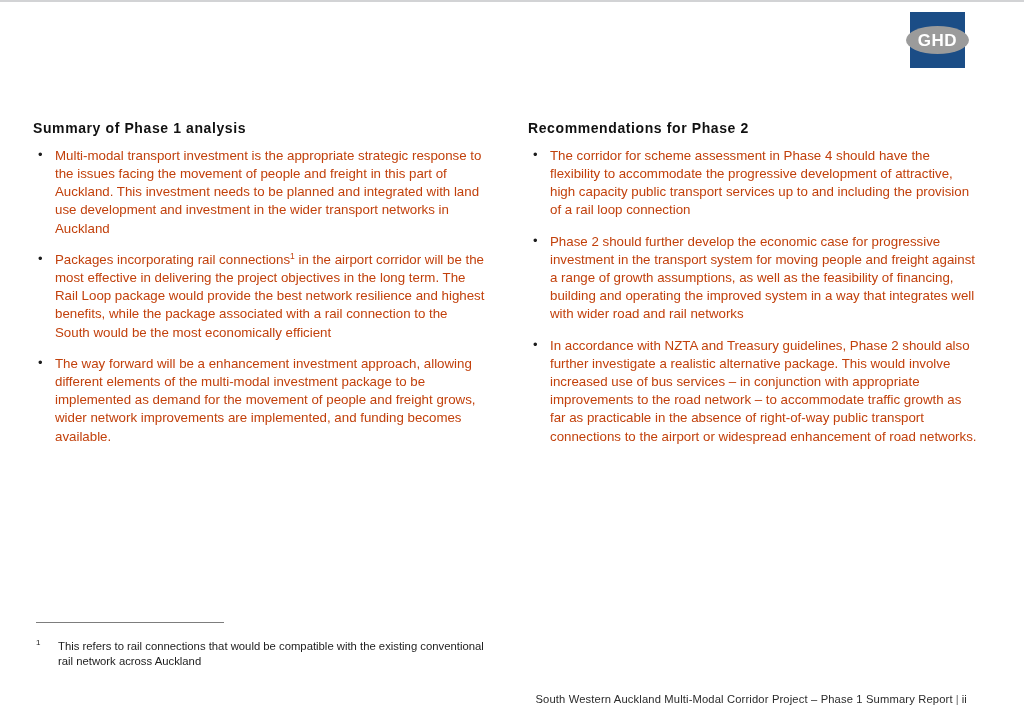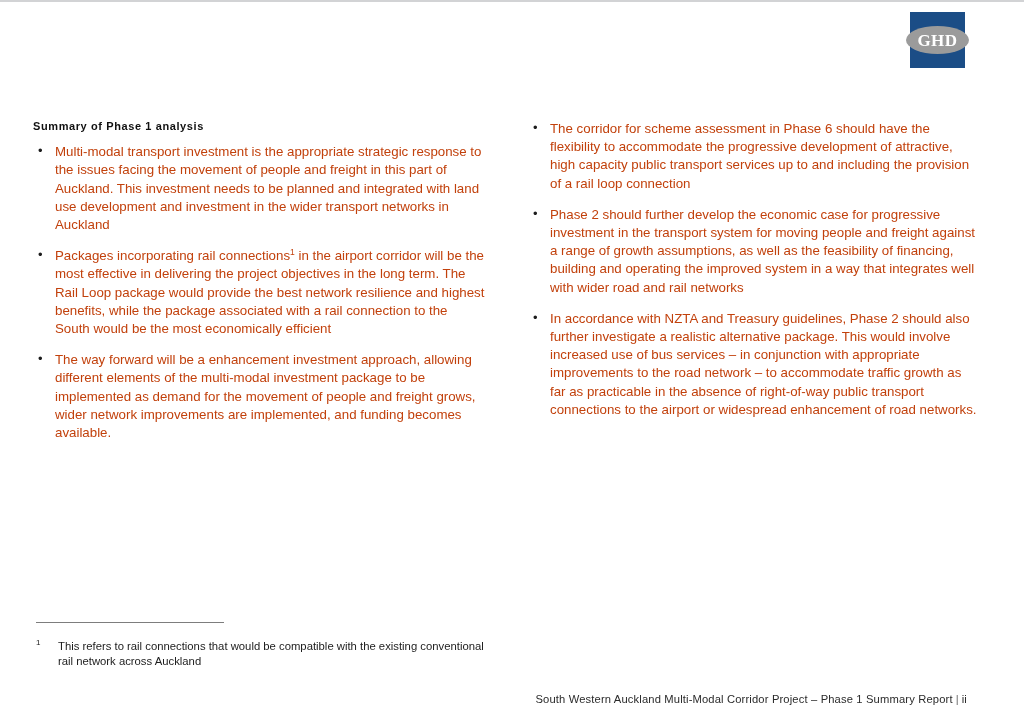--- a/index.html
+++ b/index.html
@@ -48,21 +48,21 @@
     top: 14px;
     width: 63px;
     height: 28px;
     border-radius: 50%;
     background: #9b9b9b;
     display: flex;
     align-items: center;
     justify-content: center;
   }
   .logo-text {
-    font-family: Liberation Serif, serif;
+    font-family: Liberation Sans, sans-serif;
     font-weight: bold;
     font-size: 17px;
     letter-spacing: 0.5px;
     color: #ffffff;
     line-height: 1;
     user-select: none;
   }
 
   
   .columns {
@@ -73,21 +73,21 @@
   }
   .col {
     position: absolute;
     top: 0;
   }
   .col-left  { left: 33px;  width: 452px; }
   .col-right { left: 528px; width: 452px; }
 
   h2.section-heading {
     margin: 0 0 10px 0;
-    font-size: 11px;
+    font-size: 14px;
     font-weight: bold;
     letter-spacing: 0.6px;
     color: #111111;
     line-height: 1.2;
   }
 
   ul.bullets {
     margin: 0;
     padding: 0;
     list-style: none;
@@ -182,22 +182,23 @@
     <div class="col col-left">
       <h2 class="section-heading">Summary of Phase 1 analysis</h2>
       <ul class="bullets">
         <li>Multi-modal transport investment is the appropriate strategic response to the issues facing the movement of people and freight in this part of Auckland.  This investment needs to be planned and integrated with land use development and investment in the wider transport networks in Auckland</li>
         <li><span>Packages incorporating rail connections</span><sup class="fn-ref">1</sup><span> in the airport corridor will be the most effective in delivering the project objectives in the long term.  The Rail Loop package would provide the best network resilience and highest benefits, while the package associated with a rail connection to the South would be the most economically efficient</span></li>
         <li>The way forward will be a enhancement investment approach, allowing different elements of the multi-modal investment package to be implemented as demand for the movement of people and freight grows, wider network improvements are implemented, and funding becomes available.</li>
       </ul>
     </div>
 
     <div class="col col-right">
+      <h2 class="section-heading">Recommendations for Phase 2</h2>
       <ul class="bullets">
-        <li>The corridor for scheme assessment in Phase 6 should have the flexibility to accommodate the progressive development of attractive, high capacity public transport services up to and including the provision of a rail loop connection</li>
+        <li>The corridor for scheme assessment in Phase 4 should have the flexibility to accommodate the progressive development of attractive, high capacity public transport services up to and including the provision of a rail loop connection</li>
         <li>Phase 2 should further develop the economic case for progressive investment in the transport system for moving people and freight against a range of growth assumptions, as well as the feasibility of financing, building and operating the improved system in a way that integrates well with wider road and rail networks</li>
         <li>In accordance with NZTA and Treasury guidelines, Phase 2 should also further investigate a realistic alternative package.  This would involve increased use of bus services – in conjunction with appropriate improvements to the road network – to accommodate traffic growth as far as practicable in the absence of right-of-way public transport connections to the airport or widespread enhancement of road networks.</li>
       </ul>
     </div>
 
   </div>
 
   <div class="footnote">
     <div class="footnote-rule"></div>
     <div class="footnote-item">

